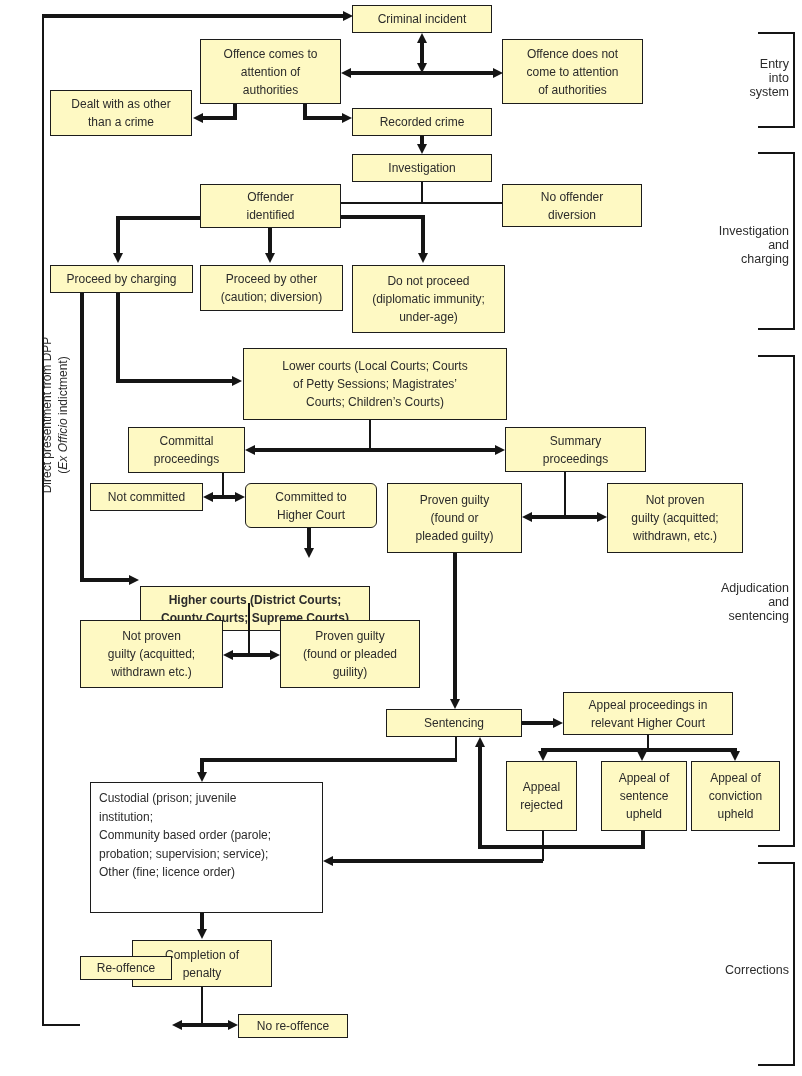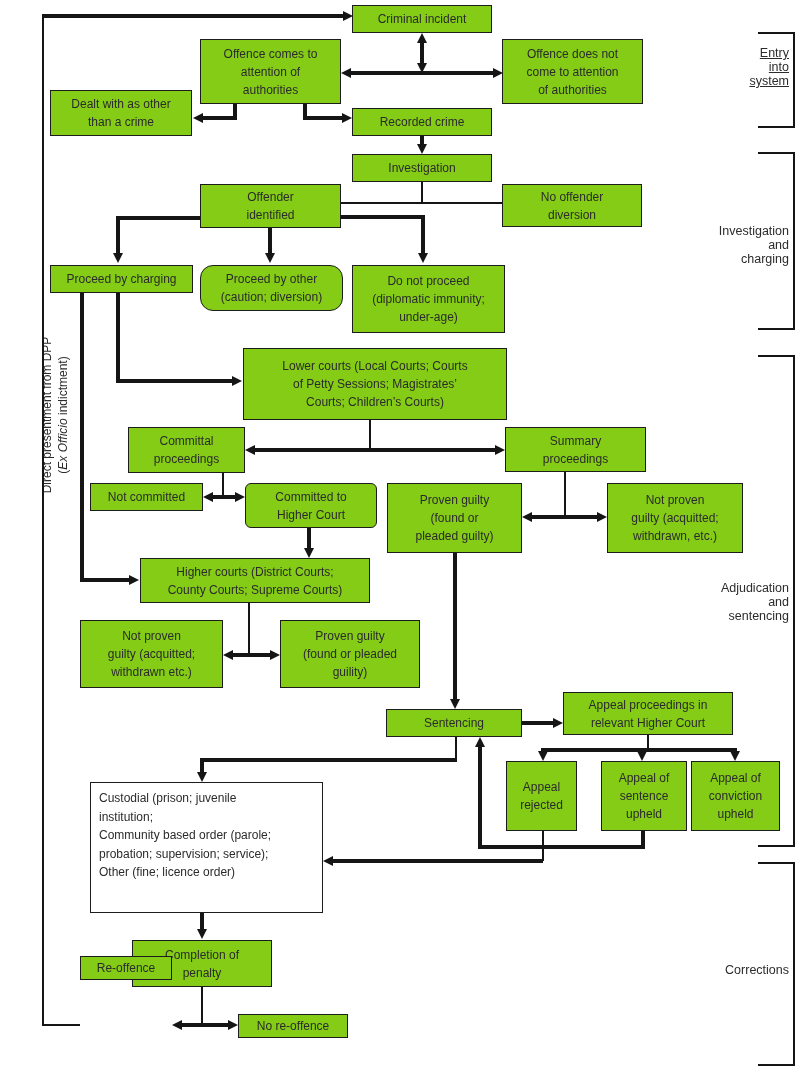--- a/index.html
+++ b/index.html
@@ -1,21 +1,21 @@
 <!DOCTYPE html>
 <html><head>
 <meta charset="utf-8">
 <style>
   html,body{margin:0;padding:0;background:#fff;}
   #stage{
     position:relative;width:802px;height:1076px;background:#fff;overflow:hidden;
     font-family:"Liberation Sans","DejaVu Sans",sans-serif;color:#2b2b2b;
   }
   .box{
-    position:absolute;box-sizing:border-box;border:1.5px solid #1c1c1c;background:#84cc16;
+    position:absolute;box-sizing:border-box;border:1.5px solid #1c1c1c;background:#fef9c3;
     display:flex;align-items:center;justify-content:center;text-align:center;
     font-size:12px;line-height:1.5;white-space:pre-line;padding:1px 3px;
   }
   .ln{position:absolute;background:#151515;}
   .ah{position:absolute;width:0;height:0;border-style:solid;border-color:transparent;}
   .ah-r{border-width:5px 0 5px 10px;border-left-color:#151515;}
   .ah-l{border-width:5px 10px 5px 0;border-right-color:#151515;}
   .ah-d{border-width:10px 5px 0 5px;border-top-color:#151515;}
   .ah-u{border-width:0 5px 10px 5px;border-bottom-color:#151515;}
   .side-label{
@@ -48,42 +48,42 @@
 of authorities</div>
   <div class="box" style="left:50px;top:90px;width:142px;height:46px;">Dealt with as other
 than a crime</div>
   <div class="box" style="left:352px;top:108px;width:140px;height:28px;">Recorded crime</div>
   <div class="box" style="left:352px;top:154px;width:140px;height:28px;">Investigation</div>
   <div class="box" style="left:200px;top:184px;width:141px;height:44px;">Offender
 identified</div>
   <div class="box" style="left:502px;top:184px;width:140px;height:43px;">No offender
 diversion</div>
   <div class="box" style="left:50px;top:265px;width:143px;height:28px;">Proceed by charging</div>
-  <div class="box" style="left:200px;top:265px;width:143px;height:46px;border-radius:13px;">Proceed by other
+  <div class="box" style="left:200px;top:265px;width:143px;height:46px;">Proceed by other
 (caution; diversion)</div>
   <div class="box" style="left:352px;top:265px;width:153px;height:68px;">Do not proceed
 (diplomatic immunity;
 under-age)</div>
   <div class="box" style="left:243px;top:348px;width:264px;height:72px;">Lower courts (Local Courts; Courts
 of Petty Sessions; Magistrates’
 Courts; Children’s Courts)</div>
   <div class="box" style="left:128px;top:427px;width:117px;height:46px;">Committal
 proceedings</div>
   <div class="box" style="left:505px;top:427px;width:141px;height:45px;">Summary
 proceedings</div>
   <div class="box" style="left:90px;top:483px;width:113px;height:28px;">Not committed</div>
   <div class="box" style="left:245px;top:483px;width:132px;height:45px;border-radius:6px;">Committed to
 Higher Court</div>
   <div class="box" style="left:387px;top:483px;width:135px;height:70px;">Proven guilty
 (found or
 pleaded guilty)</div>
   <div class="box" style="left:607px;top:483px;width:136px;height:70px;">Not proven
 guilty (acquitted;
 withdrawn, etc.)</div>
-  <div class="box" style="left:140px;top:558px;width:230px;height:45px;">Higher courts (District Courts;
+  <div class="box" style="left:140px;top:586px;width:230px;height:45px;font-weight:bold;">Higher courts (District Courts;
 County Courts; Supreme Courts)</div>
   <div class="box" style="left:80px;top:620px;width:143px;height:68px;">Not proven
 guilty (acquitted;
 withdrawn etc.)</div>
   <div class="box" style="left:280px;top:620px;width:140px;height:68px;">Proven guilty
 (found or pleaded
 guility)</div>
   <div class="box" style="left:386px;top:709px;width:136px;height:28px;">Sentencing</div>
   <div class="box" style="left:563px;top:692px;width:170px;height:43px;">Appeal proceedings in
 relevant Higher Court</div>
@@ -221,21 +221,21 @@
   <div class="ln" style="left:758px;top:328px;width:37px;height:2px;"></div>
 
   <div class="ln" style="left:793px;top:355px;width:2px;height:492px;"></div>
   <div class="ln" style="left:758px;top:355px;width:37px;height:2px;"></div>
   <div class="ln" style="left:758px;top:845px;width:37px;height:2px;"></div>
 
   <div class="ln" style="left:793px;top:862px;width:2px;height:204px;"></div>
   <div class="ln" style="left:758px;top:862px;width:37px;height:2px;"></div>
   <div class="ln" style="left:758px;top:1064px;width:37px;height:2px;"></div>
 
-  <div class="side-label" style="top:46px;text-decoration:underline;">Entry
+  <div class="side-label" style="top:57px;">Entry
 into
 system</div>
   <div class="side-label" style="top:224px;">Investigation
 and
 charging</div>
   <div class="side-label" style="top:581px;">Adjudication
 and
 sentencing</div>
   <div class="side-label" style="top:963px;">Corrections</div>
 

